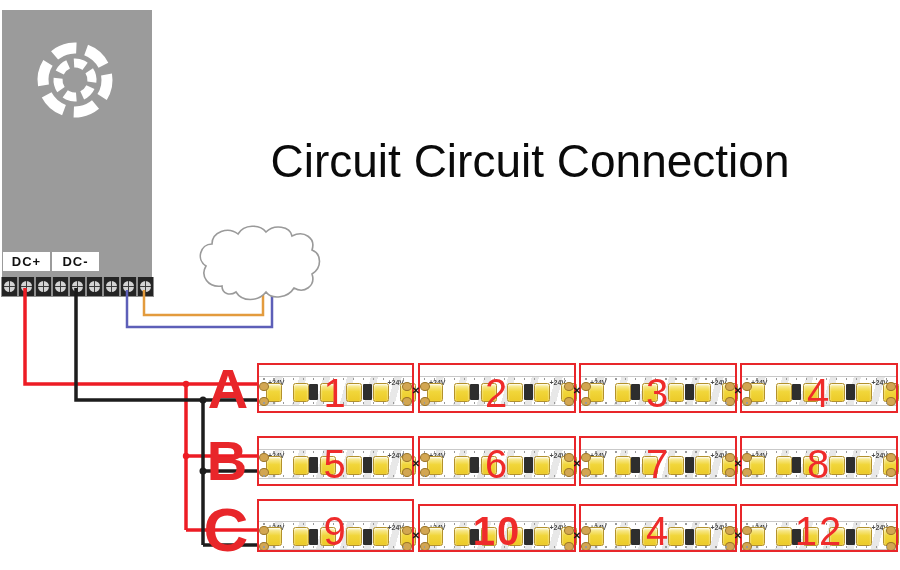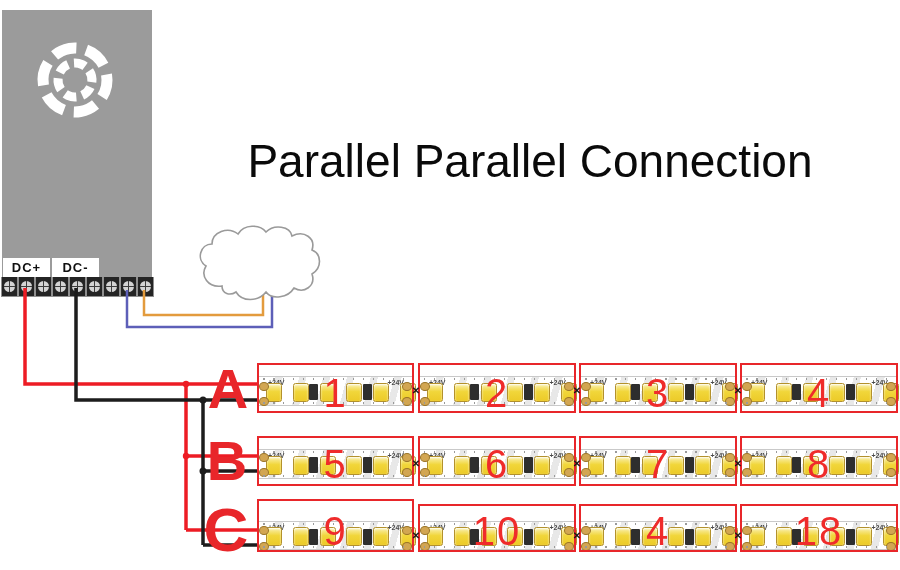--- a/index.html
+++ b/index.html
@@ -1,21 +1,21 @@
 <!DOCTYPE html>
 <html><head>
 <meta charset="utf-8">
 <style>
   html,body{margin:0;padding:0;background:#fff;}
   #stage{position:relative;width:900px;height:570px;background:#fff;overflow:hidden;
          font-family:"Liberation Sans",sans-serif;}
   
   .psu{position:absolute;left:2px;top:10px;width:150px;height:267px;background:#9b9b9b;}
   .fan{position:absolute;left:28px;top:25px;}
-  .dclabel{position:absolute;top:258px;height:19px;width:47px;background:#fff;
+  .dclabel{position:absolute;top:252px;height:19px;width:47px;background:#fff;
            font-size:13px;font-weight:bold;color:#111;text-align:center;line-height:19px;letter-spacing:1px;}
   .dcplus{left:3px}.dcminus{left:52px}
   .terminals{position:absolute;left:1px;top:277px;width:153px;height:20px;background:#8f8f8f;}
   .screw{position:absolute;top:0px;width:15px;height:19px;background:#242424;display:flex;align-items:center;justify-content:center;}
   .screwhead{width:11px;height:11px;border-radius:50%;background:#d3d3d3;position:relative;}
   .screwhead::before,.screwhead::after{content:"";position:absolute;background:#3c3c3c;}
   .screwhead::before{left:0;right:0;top:4.75px;height:1.5px;}
   .screwhead::after{top:0;bottom:0;left:4.75px;width:1.5px;}
   
   .title{position:absolute;left:230px;top:134px;width:600px;text-align:center;
@@ -83,21 +83,21 @@
         <div class="screwhead"></div>
       </div>
       <div class="screw" style="left: 120px;">
         <div class="screwhead"></div>
       </div>
       <div class="screw" style="left: 137px;">
         <div class="screwhead"></div>
       </div>
     </div>
 
-  <div class="title">Parallel Parallel Connection</div>
+  <div class="title">Circuit Circuit Connection</div>
 
   <svg class="wires" width="900" height="570" viewBox="0 0 900 570">
     <polyline fill="none" stroke-width="2.5" points="144,290 144,315 263,315 263,292" stroke="#e39b3d"></polyline>
     <polyline fill="none" stroke-width="2.5" points="127,290 127,327 272,327 272,292" stroke="#5d5fb8"></polyline>
     <polyline fill="none" stroke-width="3.5" points="25,288 25,384 262,384" stroke="#ed1c24"></polyline>
     <polyline fill="none" stroke-width="3.5" points="186,384 186,530" stroke="#ed1c24"></polyline>
     <polyline fill="none" stroke-width="3.5" points="186,456 262,456" stroke="#ed1c24"></polyline>
     <polyline fill="none" stroke-width="3.5" points="186,530 262,530" stroke="#ed1c24"></polyline>
     <circle cx="186" cy="384" r="3.2" fill="#ed1c24"></circle>
     <circle cx="186" cy="456" r="3.2" fill="#ed1c24"></circle>
@@ -294,21 +294,21 @@
         <div class="led" style="left: 114px; top: 5px; background: linear-gradient(rgb(250, 240, 176), rgb(241, 214, 58) 45%, rgb(236, 202, 40));"></div>
         <div class="led" style="left: 141px; top: 5px; background: linear-gradient(rgb(250, 240, 176), rgb(241, 214, 58) 45%, rgb(236, 202, 40));"></div>
         <div class="resistor" style="left: 50px; top: 6.5px; background: rgb(46, 46, 46);"></div>
         <div class="resistor" style="left: 104px; top: 6.5px; background: rgb(46, 46, 46);"></div>
         <div class="pad" style="left: 0px; top: 4px; background: rgb(210, 166, 82);"></div>
         <div class="pad" style="right: 0px; top: 4px; background: rgb(210, 166, 82);"></div>
         <div class="pad" style="left: 0px; top: 20px; background: rgb(210, 166, 82);"></div>
         <div class="pad" style="right: 0px; top: 20px; background: rgb(210, 166, 82);"></div>
       </div>
       <div class="sbox" style="left: 418px; top: 504px; width: 154px; height: 44px; border-color: rgb(232, 38, 42);"></div>
-      <div class="snum" style="left: 497px; top: 531px; color: rgb(239, 43, 43);">10</div>
+      <div class="snum" style="left: 497px; top: 531px; color: rgb(239, 43, 43); font-weight: bold;">10</div>
       <div class="xmark" style="left: 416px; top: 535.5px;">✕</div>
       <div class="band" style="left: 581px; top: 521px; width: 154px; height: 29px;">
         <div class="v24" style="left: 9px; top: 2px;">+24V</div>
         <div class="v24" style="right: 8px; top: 2px;">+24V</div>
         <div class="led" style="left: 7px; top: 5px; background: linear-gradient(rgb(250, 240, 176), rgb(241, 214, 58) 45%, rgb(236, 202, 40));"></div>
         <div class="led" style="left: 34px; top: 5px; background: linear-gradient(rgb(250, 240, 176), rgb(241, 214, 58) 45%, rgb(236, 202, 40));"></div>
         <div class="led" style="left: 61px; top: 5px; background: linear-gradient(rgb(250, 240, 176), rgb(241, 214, 58) 45%, rgb(236, 202, 40));"></div>
         <div class="led" style="left: 87px; top: 5px; background: linear-gradient(rgb(250, 240, 176), rgb(241, 214, 58) 45%, rgb(236, 202, 40));"></div>
         <div class="led" style="left: 114px; top: 5px; background: linear-gradient(rgb(250, 240, 176), rgb(241, 214, 58) 45%, rgb(236, 202, 40));"></div>
         <div class="led" style="left: 141px; top: 5px; background: linear-gradient(rgb(250, 240, 176), rgb(241, 214, 58) 45%, rgb(236, 202, 40));"></div>
@@ -332,21 +332,21 @@
         <div class="led" style="left: 114px; top: 5px; background: linear-gradient(rgb(250, 240, 176), rgb(241, 214, 58) 45%, rgb(236, 202, 40));"></div>
         <div class="led" style="left: 141px; top: 5px; background: linear-gradient(rgb(250, 240, 176), rgb(241, 214, 58) 45%, rgb(236, 202, 40));"></div>
         <div class="resistor" style="left: 50px; top: 6.5px; background: rgb(46, 46, 46);"></div>
         <div class="resistor" style="left: 104px; top: 6.5px; background: rgb(46, 46, 46);"></div>
         <div class="pad" style="left: 0px; top: 4px; background: rgb(210, 166, 82);"></div>
         <div class="pad" style="right: 0px; top: 4px; background: rgb(210, 166, 82);"></div>
         <div class="pad" style="left: 0px; top: 20px; background: rgb(210, 166, 82);"></div>
         <div class="pad" style="right: 0px; top: 20px; background: rgb(210, 166, 82);"></div>
       </div>
       <div class="sbox" style="left: 740px; top: 504px; width: 154px; height: 44px; border-color: rgb(232, 38, 42);"></div>
-      <div class="snum" style="left: 819px; top: 531px; color: rgb(239, 43, 43);">18</div>
+      <div class="snum" style="left: 819px; top: 531px; color: rgb(239, 43, 43);">12</div>
       <div class="xmark" style="left: 738px; top: 535.5px;">✕</div>
     </div>
 
   <div class="letter letter-a" style="color: rgb(232, 38, 42);">A</div>
   <div class="letter letter-b" style="color: rgb(232, 38, 42);">B</div>
   <div class="letter letter-c" style="color: rgb(232, 38, 42);">C</div>
 
 </div>
 
 </body></html>

